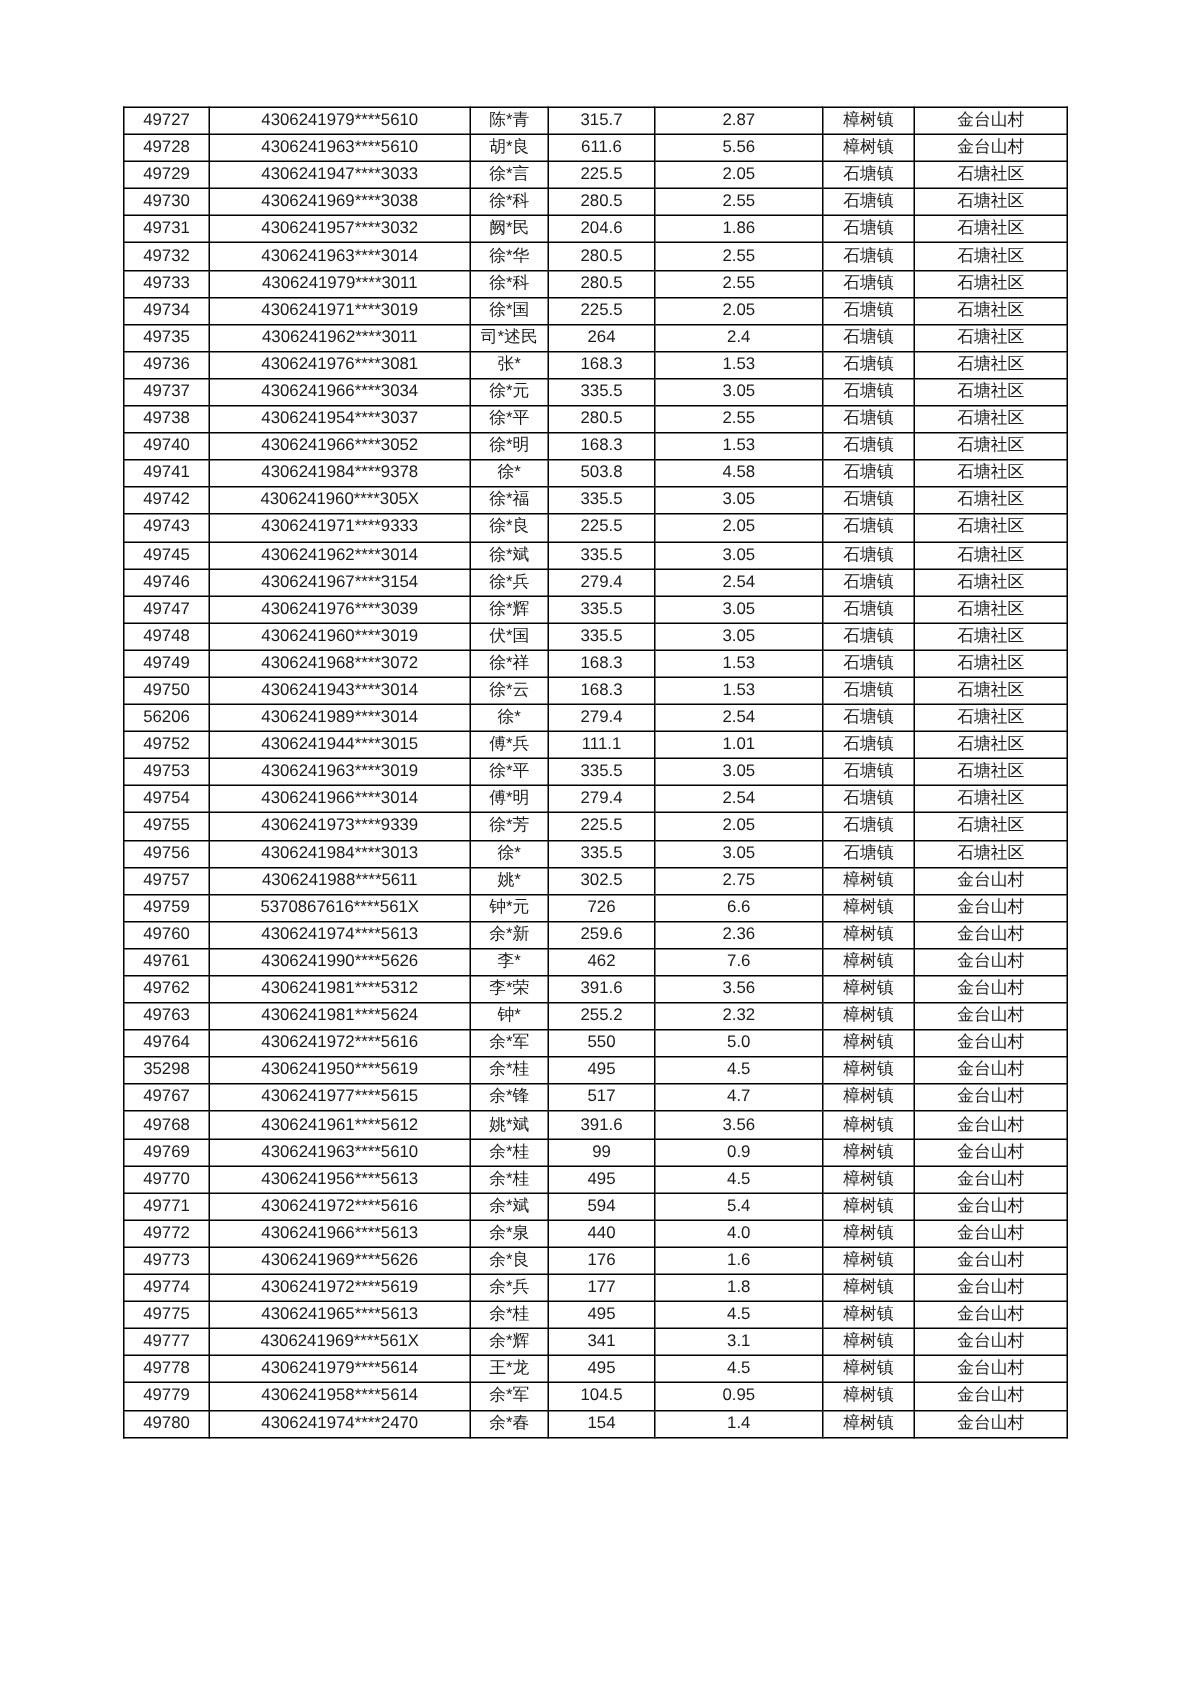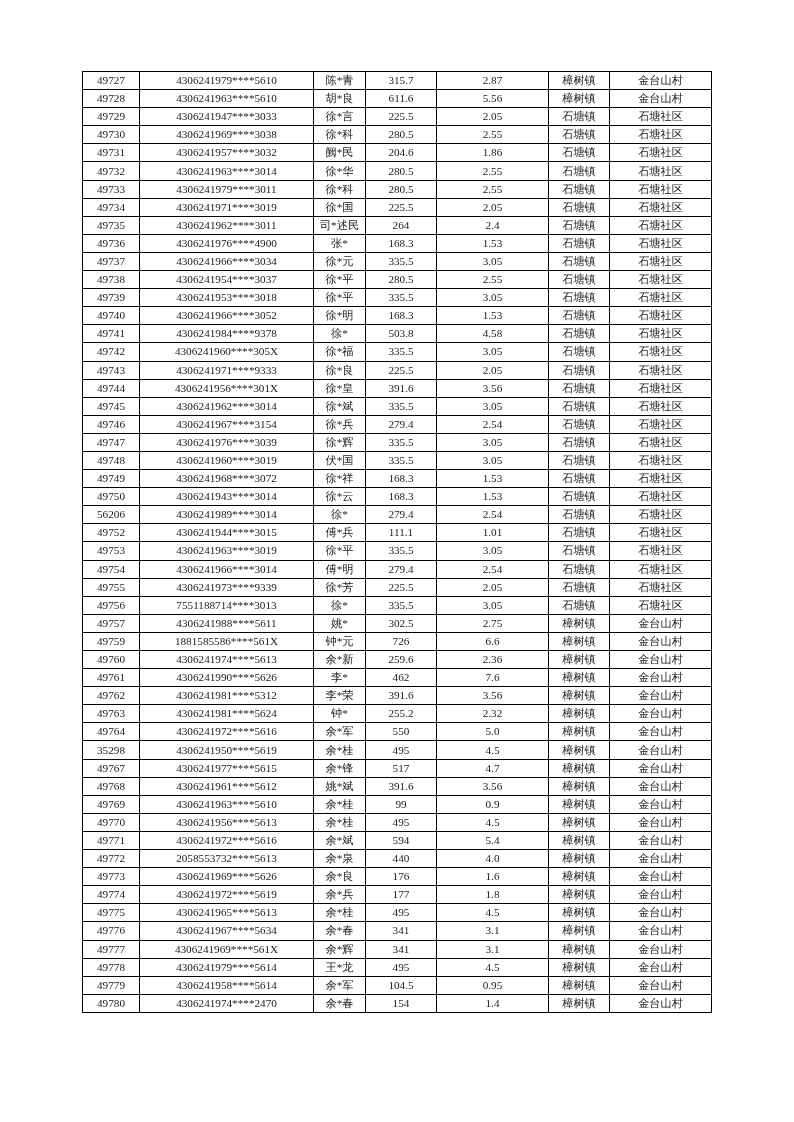--- a/index.html
+++ b/index.html
@@ -3,21 +3,21 @@
 <meta charset="utf-8">
 <style>
   html, body { margin:0; padding:0; background:#ffffff; }
   body { width:794px; height:1122px; position:relative; overflow:hidden; }
   .page { position:absolute; left:0; top:0; width:794px; height:1122px; background:#fff; }
   table.grid {
     position:absolute; left:82px; top:71px;
     border-collapse:collapse;
     table-layout:fixed;
     width:629px;
-    font-family:Liberation Serif, serif;
+    font-family:Liberation Sans, sans-serif;
     font-size:11.2px;
     color:#1a1a1a;
     border:1.5px solid #000;
   }
   table.grid td {
     border:1px solid #000;
     height:17.1px;
     padding:0;
     text-align:center;
     vertical-align:middle;
@@ -124,21 +124,21 @@
           <td>49735</td>
           <td>4306241962****3011</td>
           <td>司*述民</td>
           <td>264</td>
           <td>2.4</td>
           <td>石塘镇</td>
           <td>石塘社区</td>
         </tr>
         <tr>
           <td>49736</td>
-          <td>4306241976****4900</td>
+          <td>4306241976****3081</td>
           <td>张*</td>
           <td>168.3</td>
           <td>1.53</td>
           <td>石塘镇</td>
           <td>石塘社区</td>
         </tr>
         <tr>
           <td>49737</td>
           <td>4306241966****3034</td>
           <td>徐*元</td>
@@ -150,29 +150,20 @@
         <tr>
           <td>49738</td>
           <td>4306241954****3037</td>
           <td>徐*平</td>
           <td>280.5</td>
           <td>2.55</td>
           <td>石塘镇</td>
           <td>石塘社区</td>
         </tr>
         <tr>
-          <td>49739</td>
-          <td>4306241953****3018</td>
-          <td>徐*平</td>
-          <td>335.5</td>
-          <td>3.05</td>
-          <td>石塘镇</td>
-          <td>石塘社区</td>
-        </tr>
-        <tr>
           <td>49740</td>
           <td>4306241966****3052</td>
           <td>徐*明</td>
           <td>168.3</td>
           <td>1.53</td>
           <td>石塘镇</td>
           <td>石塘社区</td>
         </tr>
         <tr>
           <td>49741</td>
@@ -195,29 +186,20 @@
         <tr>
           <td>49743</td>
           <td>4306241971****9333</td>
           <td>徐*良</td>
           <td>225.5</td>
           <td>2.05</td>
           <td>石塘镇</td>
           <td>石塘社区</td>
         </tr>
         <tr>
-          <td>49744</td>
-          <td>4306241956****301X</td>
-          <td>徐*皇</td>
-          <td>391.6</td>
-          <td>3.56</td>
-          <td>石塘镇</td>
-          <td>石塘社区</td>
-        </tr>
-        <tr>
           <td>49745</td>
           <td>4306241962****3014</td>
           <td>徐*斌</td>
           <td>335.5</td>
           <td>3.05</td>
           <td>石塘镇</td>
           <td>石塘社区</td>
         </tr>
         <tr>
           <td>49746</td>
@@ -304,39 +286,39 @@
           <td>49755</td>
           <td>4306241973****9339</td>
           <td>徐*芳</td>
           <td>225.5</td>
           <td>2.05</td>
           <td>石塘镇</td>
           <td>石塘社区</td>
         </tr>
         <tr>
           <td>49756</td>
-          <td>7551188714****3013</td>
+          <td>4306241984****3013</td>
           <td>徐*</td>
           <td>335.5</td>
           <td>3.05</td>
           <td>石塘镇</td>
           <td>石塘社区</td>
         </tr>
         <tr>
           <td>49757</td>
           <td>4306241988****5611</td>
           <td>姚*</td>
           <td>302.5</td>
           <td>2.75</td>
           <td>樟树镇</td>
           <td>金台山村</td>
         </tr>
         <tr>
           <td>49759</td>
-          <td>1881585586****561X</td>
+          <td>5370867616****561X</td>
           <td>钟*元</td>
           <td>726</td>
           <td>6.6</td>
           <td>樟树镇</td>
           <td>金台山村</td>
         </tr>
         <tr>
           <td>49760</td>
           <td>4306241974****5613</td>
           <td>余*新</td>
@@ -430,21 +412,21 @@
           <td>49771</td>
           <td>4306241972****5616</td>
           <td>余*斌</td>
           <td>594</td>
           <td>5.4</td>
           <td>樟树镇</td>
           <td>金台山村</td>
         </tr>
         <tr>
           <td>49772</td>
-          <td>2058553732****5613</td>
+          <td>4306241966****5613</td>
           <td>余*泉</td>
           <td>440</td>
           <td>4.0</td>
           <td>樟树镇</td>
           <td>金台山村</td>
         </tr>
         <tr>
           <td>49773</td>
           <td>4306241969****5626</td>
           <td>余*良</td>
@@ -465,29 +447,20 @@
         <tr>
           <td>49775</td>
           <td>4306241965****5613</td>
           <td>余*桂</td>
           <td>495</td>
           <td>4.5</td>
           <td>樟树镇</td>
           <td>金台山村</td>
         </tr>
         <tr>
-          <td>49776</td>
-          <td>4306241967****5634</td>
-          <td>余*春</td>
-          <td>341</td>
-          <td>3.1</td>
-          <td>樟树镇</td>
-          <td>金台山村</td>
-        </tr>
-        <tr>
           <td>49777</td>
           <td>4306241969****561X</td>
           <td>余*辉</td>
           <td>341</td>
           <td>3.1</td>
           <td>樟树镇</td>
           <td>金台山村</td>
         </tr>
         <tr>
           <td>49778</td>

